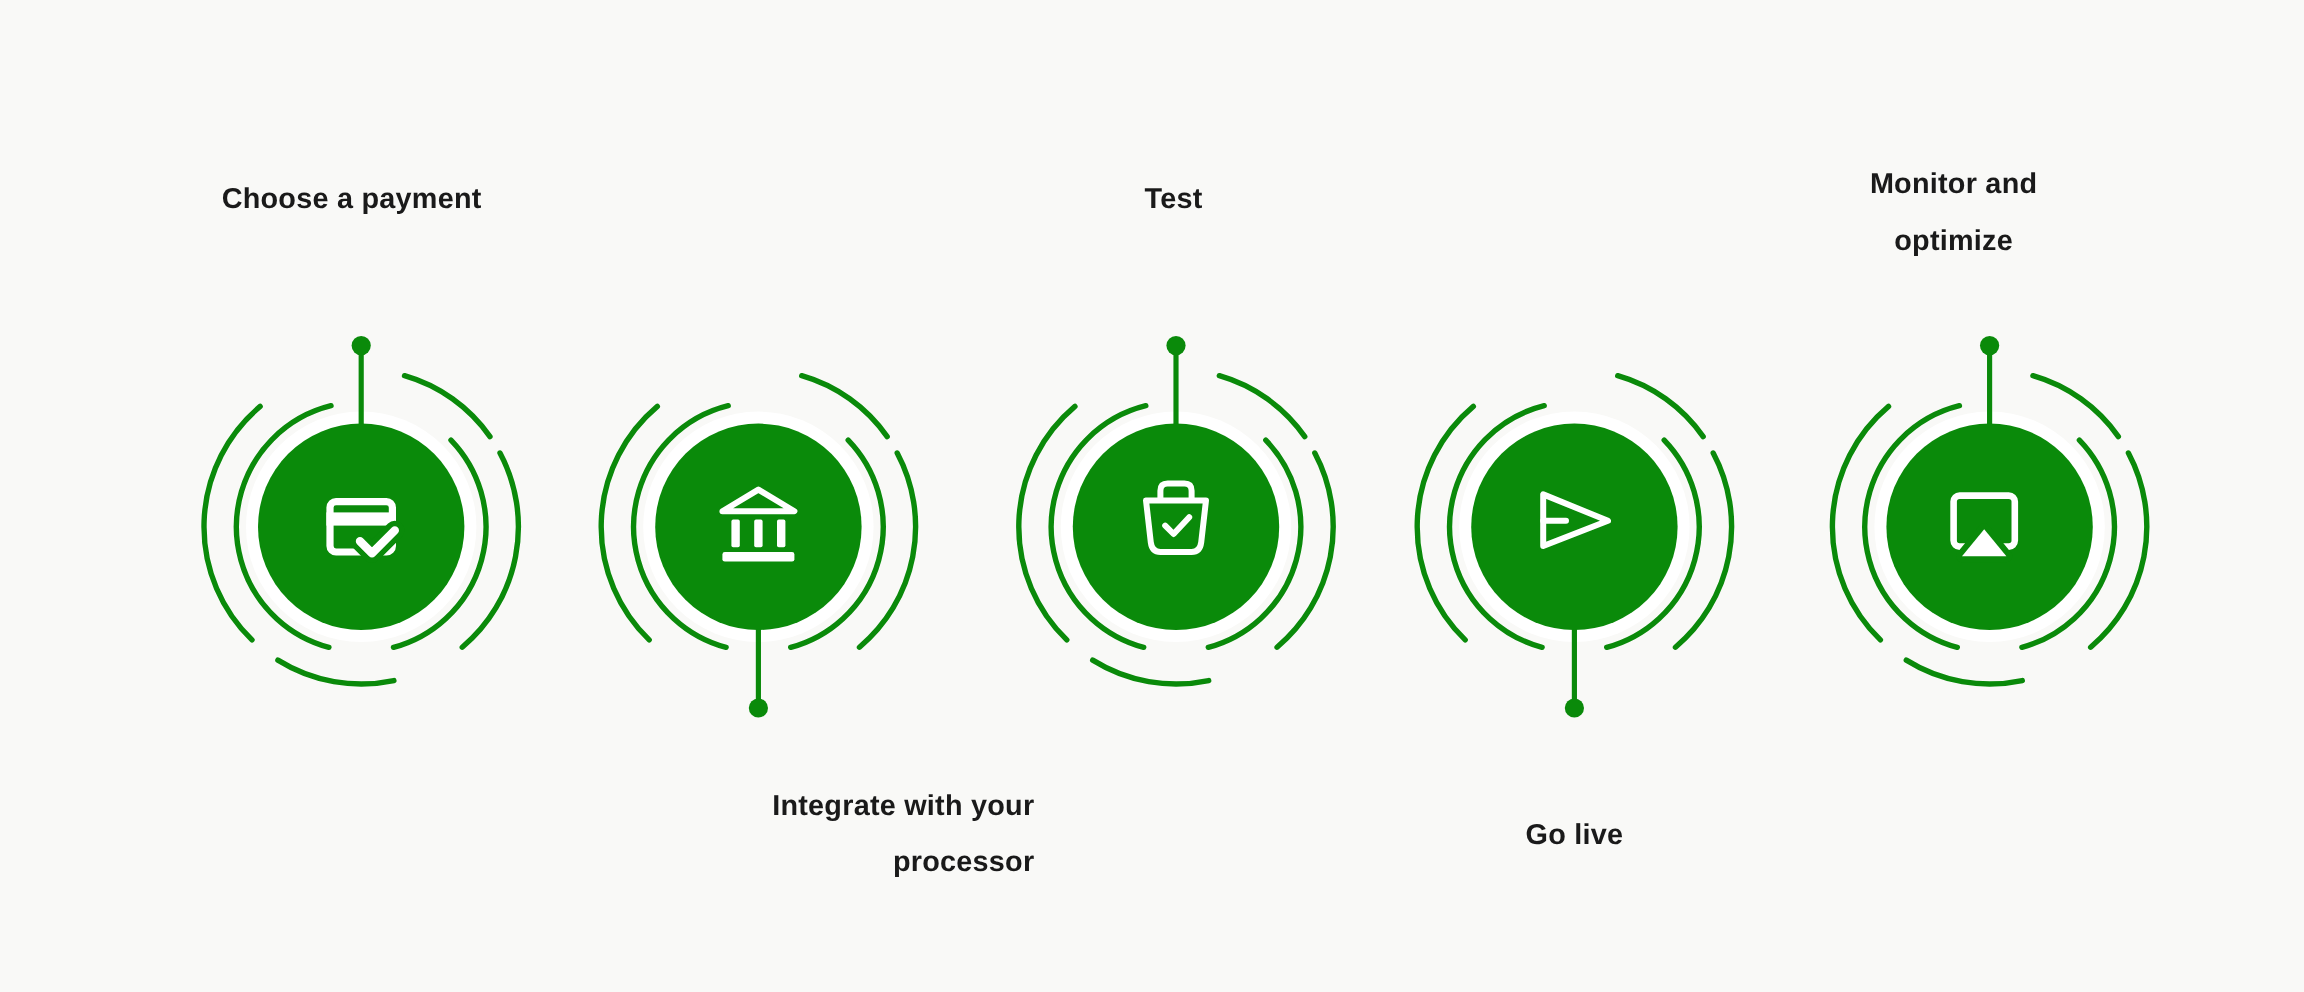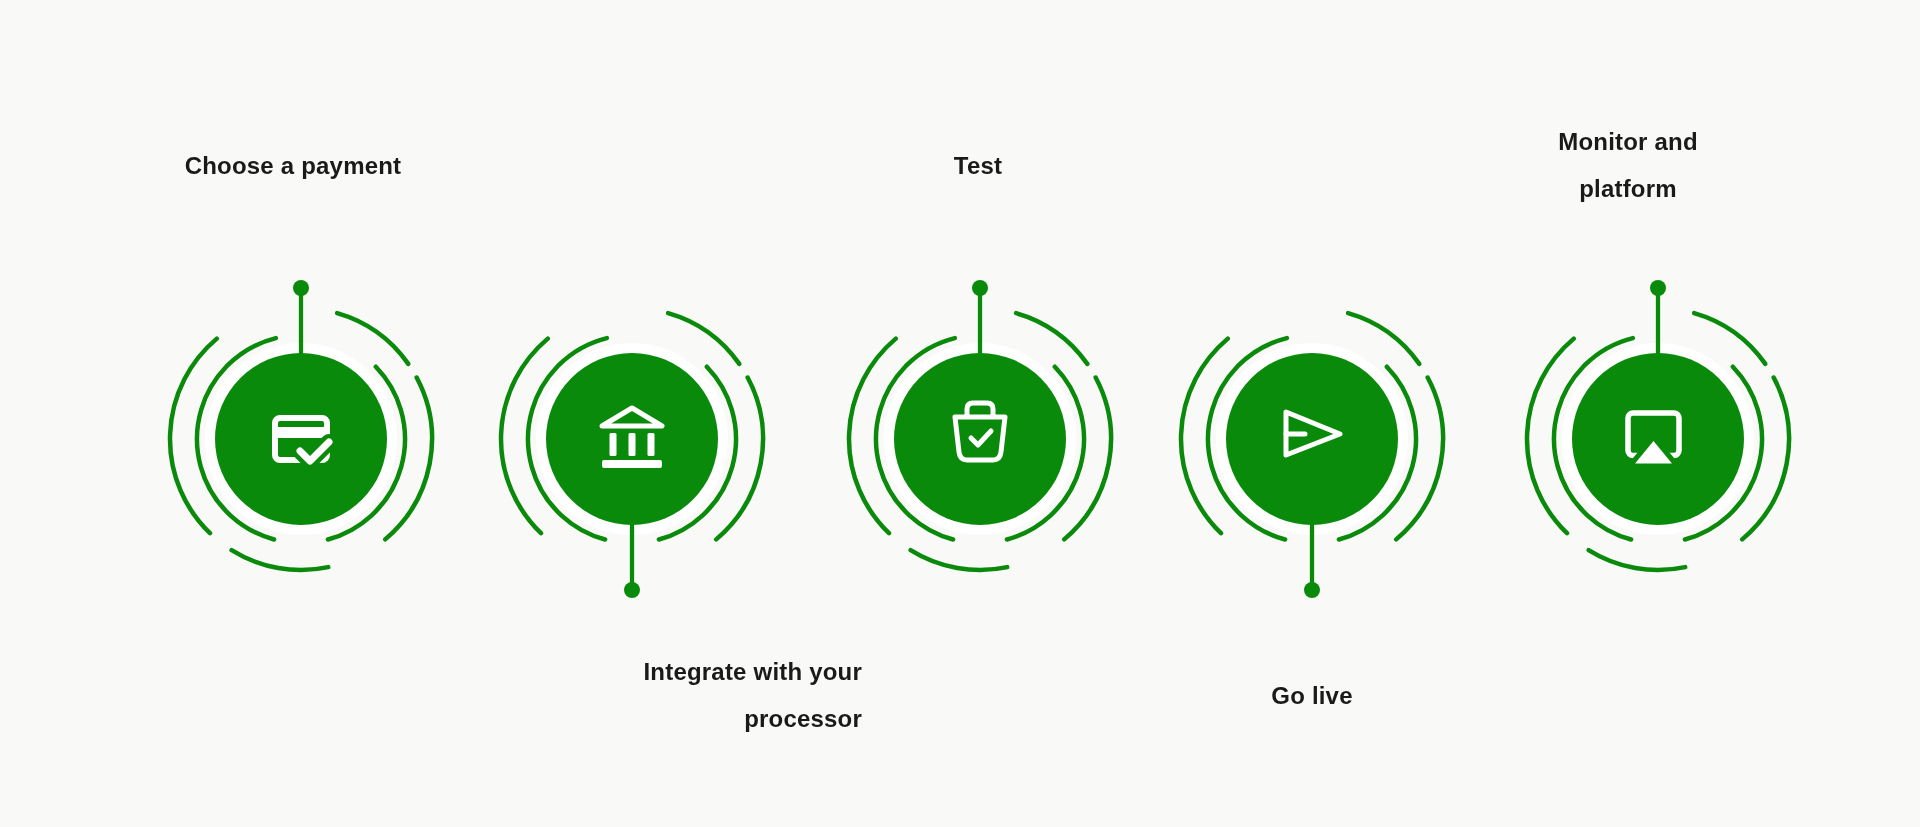--- a/index.html
+++ b/index.html
@@ -18,21 +18,21 @@
     font-size:24px;font-weight:700;line-height:47px;text-align:center;
     letter-spacing:0.2px;
   }
   .step-label span{display:block;}
   
   .g1{left:131px;} .g2{left:462px;} .g3{left:810px;} .g4{left:1142px;} .g5{left:1488px;}
   .l1{left:63px;top:118px;}
   .l2{left:402px;top:648px;align-items:flex-end;}
   .l3{left:748px;top:118px;gap:16px;}
   .l4{left:1082px;top:648px;text-align:center;}
-  .l5{left:1398px;top:118px;}
+  .l5{left:1398px;top:130px;}
   .defs-holder{position:absolute;width:0;height:0;overflow:hidden;}
 </style>
 </head>
 <body>
 
 <svg class="defs-holder" aria-hidden="true">
   <defs>
     <g id="halo">
       <circle cx="0" cy="0" r="96" fill="#ffffff"></circle>
     </g>
@@ -133,21 +133,21 @@
     <use href="#disc"></use>
     <use href="#icon-send"></use>
   </svg>
   <div class="step-label l4">
     <span>Go live</span>
     <span></span>
   </div>
 
   <div class="step-label l5">
     <span>Monitor and</span>
-    <span>platform</span>
+    <span>optimize</span>
   </div>
   <svg class="step-graphic g5" viewBox="-170 -190 340 380">
     <use href="#halo"></use>
     <use href="#rings-up"></use>
     <use href="#stem"></use>
     <use href="#disc"></use>
     <use href="#icon-monitor"></use>
   </svg>
 
 </div>

